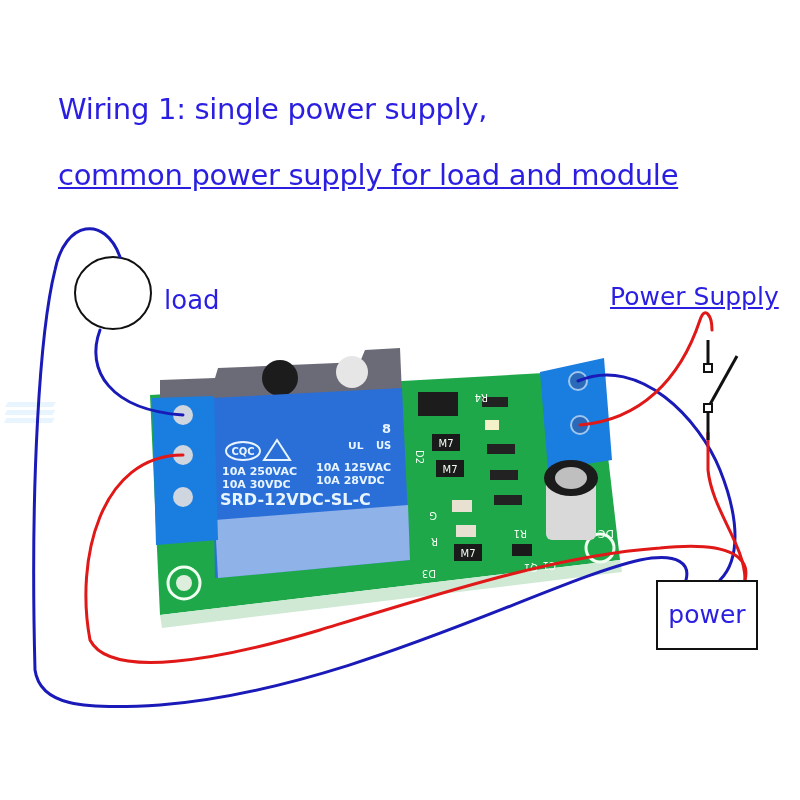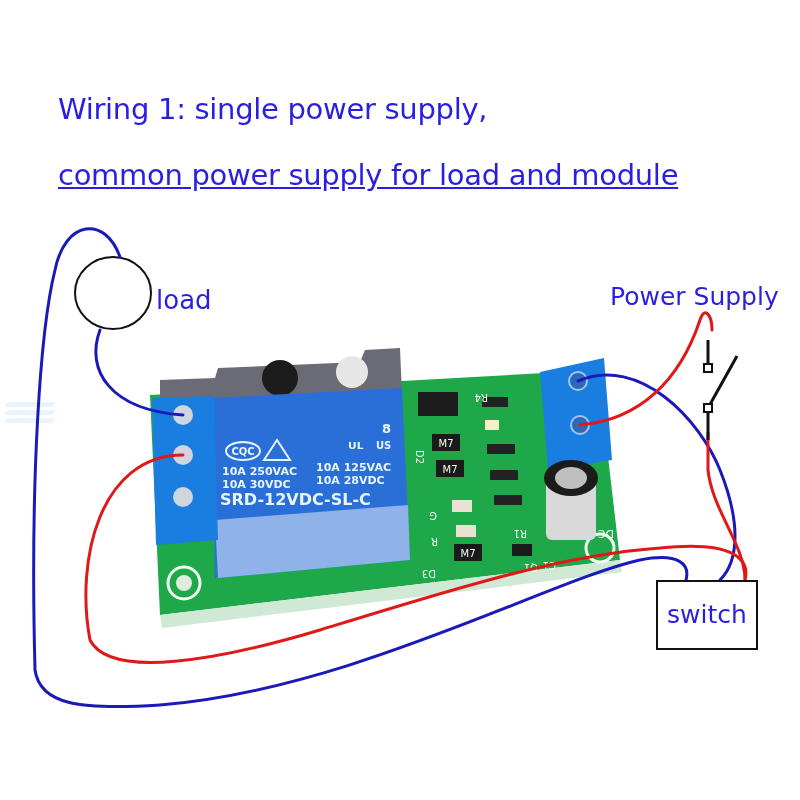--- a/index.html
+++ b/index.html
@@ -1,22 +1,22 @@
 <!DOCTYPE html>
 <html><head>
 <meta charset="utf-8">
 <style>
   html, body { margin: 0; padding: 0; background: #ffffff; }
   body { width: 800px; height: 800px; position: relative; overflow: hidden; font-family: "DejaVu Sans", sans-serif; }
   .title { position: absolute; left: 58px; color: #2a1fe0; font-size: 29px; letter-spacing: -0.3px; white-space: nowrap; }
   #title1 { top: 92px; }
   #title2 { top: 158px; text-decoration: underline; }
   .label { position: absolute; color: #2a1fe0; font-size: 26px; white-space: nowrap; }
-  #lbl-load { left: 156px; top: 285px; }
-  #lbl-ps { left: 610px; top: 282px; font-size: 25px; }
+  #lbl-load { left: 164px; top: 285px; }
+  #lbl-ps { left: 610px; top: 282px; font-size: 25px; text-decoration: underline; }
   #switch-box { position: absolute; left: 656px; top: 580px; width: 102px; height: 70px; border: 2px solid #111; background: #fff; box-sizing: border-box; }
   #lbl-switch { position: absolute; left: 0; right: 0; top: 18px; text-align: center; color: #2a1fe0; font-size: 25px; }
   svg#scene { position: absolute; left: 0; top: 0; }
   .pcb-text { font-family: "DejaVu Sans", sans-serif; fill: #e8f5ff; font-weight: bold; }
   .silk { font-family: "DejaVu Sans", sans-serif; fill: #f2fff2; }
 </style>
 </head>
 <body>
 
 <svg id="scene" width="800" height="800" viewBox="0 0 800 800">
@@ -122,14 +122,14 @@
     <rect x="704" y="404" width="8" height="8" fill="#fff" stroke="#111" stroke-width="2"></rect>
     <line x1="708" y1="412" x2="708" y2="440" stroke="#111" stroke-width="3"></line>
   </g>
 </svg>
 
 <div class="title" id="title1">Wiring 1: single power supply,</div>
 <div class="title" id="title2">common power supply for load and module</div>
 <div class="label" id="lbl-load">load</div>
 <div class="label" id="lbl-ps">Power Supply</div>
 <div id="switch-box">
-  <div id="lbl-switch">switch</div>
+  <div id="lbl-switch">power</div>
 </div>
 
 </body></html>

